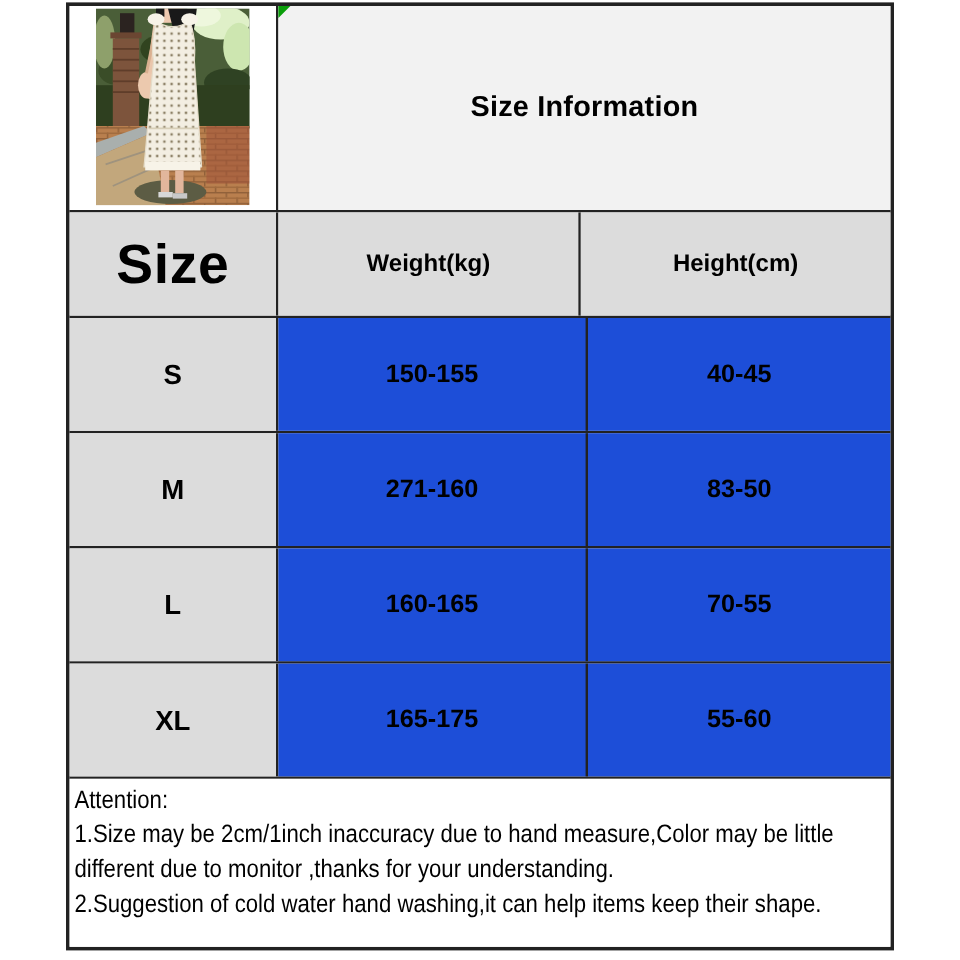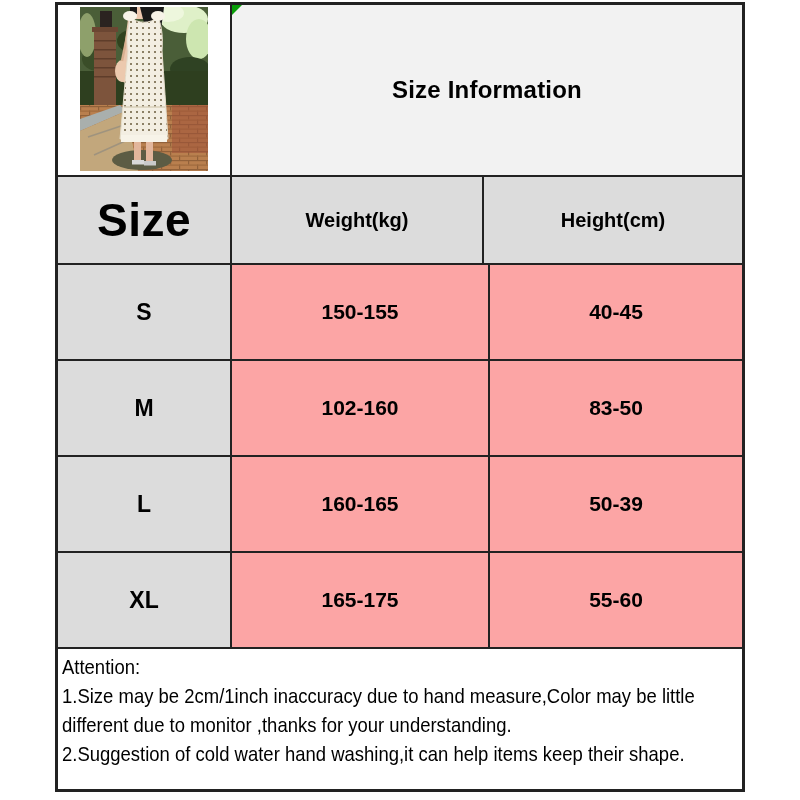--- a/index.html
+++ b/index.html
@@ -32,21 +32,21 @@
   .corner {
     position: absolute; left: 0; top: 0;
     width: 0; height: 0;
     border-top: 10px solid #0a9e0a;
     border-right: 10px solid transparent;
   }
 
   .hcell { background: #dcdcdc; font-weight: bold; font-size: 20px; }
   .hcell.size-big { font-size: 46px; letter-spacing: 0.5px; }
   .label-cell { background: #dcdcdc; font-weight: bold; font-size: 23px; }
-  .value-cell { background: #fca5a5; font-weight: bold; font-size: 21px; }
+  .value-cell { background: #1d4ed8; font-weight: bold; font-size: 21px; }
 
   .aline {
     font-size: 21px;
     line-height: 29px;
     white-space: nowrap;
     transform: scaleX(0.88);
     transform-origin: 0 50%;
   }
 </style>
 </head>
@@ -130,28 +130,28 @@
   </div>
 
   <div class="row row-data">
     <div class="cell c1 label-cell">S</div>
     <div class="cell c2 value-cell">150-155</div>
     <div class="cell c3 value-cell">40-45</div>
   </div>
 
   <div class="row row-data">
     <div class="cell c1 label-cell">M</div>
-    <div class="cell c2 value-cell">102-160</div>
+    <div class="cell c2 value-cell">271-160</div>
     <div class="cell c3 value-cell">83-50</div>
   </div>
 
   <div class="row row-data">
     <div class="cell c1 label-cell">L</div>
     <div class="cell c2 value-cell">160-165</div>
-    <div class="cell c3 value-cell">50-39</div>
+    <div class="cell c3 value-cell">70-55</div>
   </div>
 
   <div class="row row-data">
     <div class="cell c1 label-cell">XL</div>
     <div class="cell c2 value-cell">165-175</div>
     <div class="cell c3 value-cell">55-60</div>
   </div>
 
   <div class="row row-attention">
     <div class="aline">Attention:</div>

